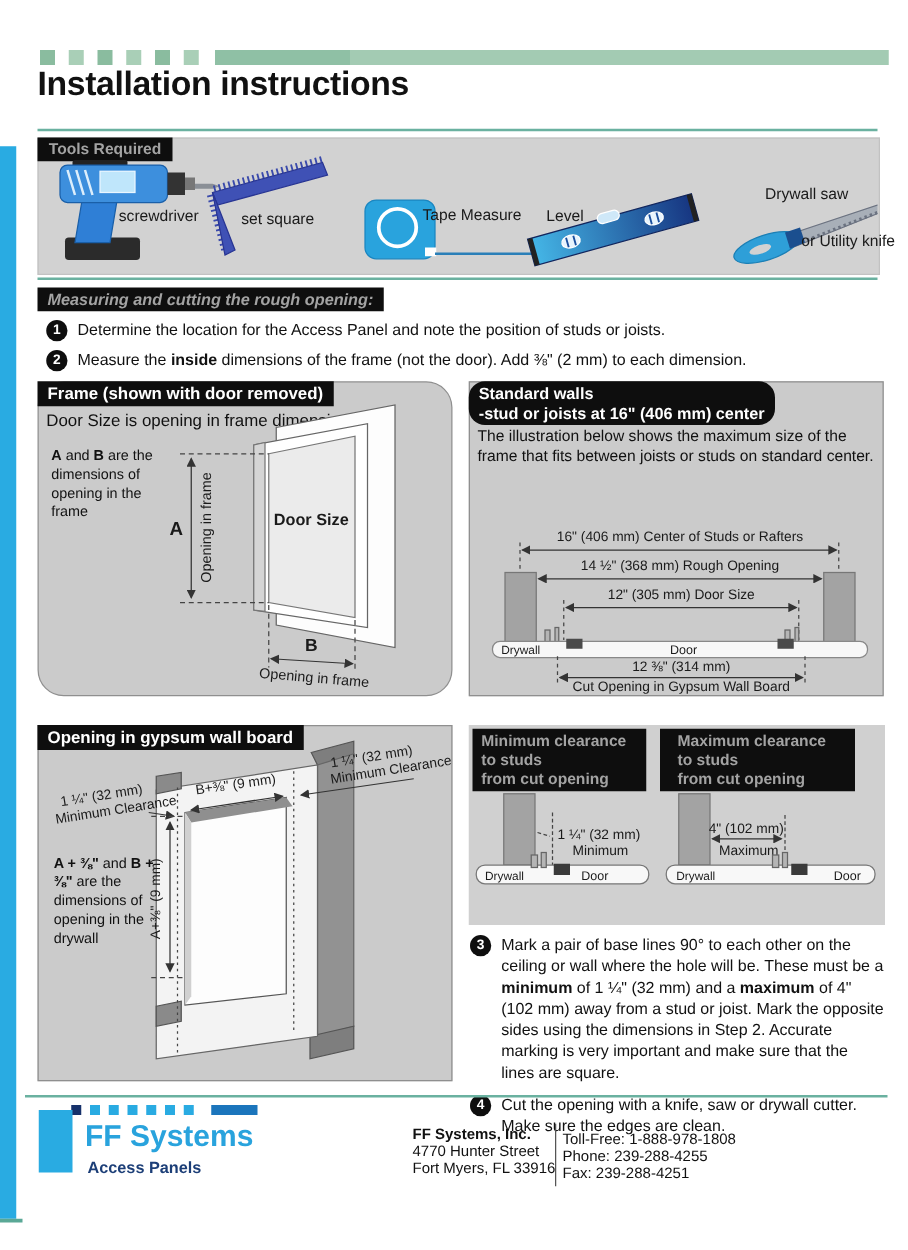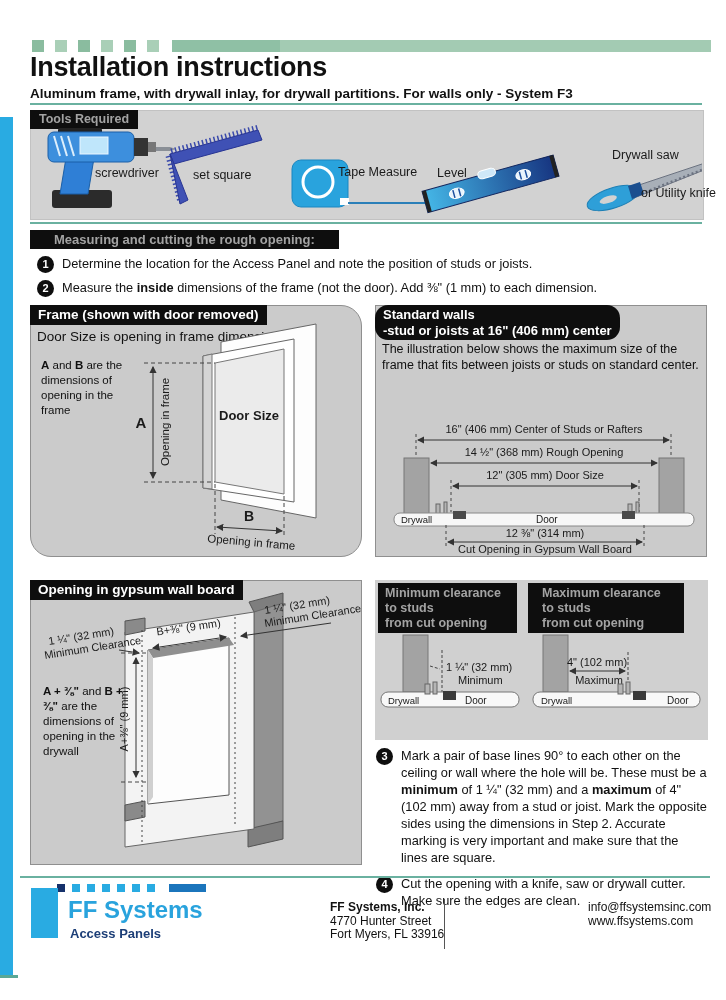--- a/index.html
+++ b/index.html
@@ -41,21 +41,20 @@
     <span class="sq" style="background:#8abc9f;"></span>
       <span class="sq" style="background:#a9cfb7;"></span>
     <span class="sq" style="background:#8abc9f;"></span>
       <span class="sq" style="background:#a9cfb7;"></span>
     <span class="sq" style="background:#8abc9f;"></span>
       <span class="sq" style="background:#a9cfb7;"></span>
   </div>
   <div class="abs" style="left:172px;top:40px;width:539px;height:12px;background:linear-gradient(90deg,#8fc0a5 0 108px,#a3cbb3 108px);"></div>
 
   <div class="abs" style="left:30px;top:52px;font-size:27px;font-weight:bold;letter-spacing:-0.3px;">Installation instructions</div>
-  <div class="abs" style="left:30px;top:86px;font-size:13.5px;font-weight:bold;">Aluminum frame, with drywall inlay, for drywall partitions. For walls only - System F3</div>
   <div class="abs teal-line" style="left:30px;top:103px;width:672px;"></div>
 
   <div class="abs" style="left:30px;top:110px;width:672px;height:108px;background:#d2d2d2;border:1px solid #c2c2c2;"></div>
   <div class="abs black-label" style="left:30px;top:110px;font-size:12.5px;padding:2px 9px;">Tools Required</div>
 
   <svg class="abs" style="left:30px;top:110px;" width="672" height="108" viewBox="0 0 672 108">
 
     <g>
       <rect x="22" y="80" width="60" height="18" rx="3" fill="#2b2b2b"></rect>
       <polygon points="36,48 64,48 58,84 30,84" fill="#2f7fd6" stroke="#1a5fa8"></polygon>
@@ -113,29 +112,29 @@
 
   <div class="tool-label" style="left:95px;top:166px;">screwdriver</div>
   <div class="tool-label" style="left:193px;top:168px;">set square</div>
   <div class="tool-label" style="left:338px;top:165px;">Tape Measure</div>
   <div class="tool-label" style="left:437px;top:166px;">Level</div>
   <div class="tool-label" style="left:612px;top:148px;">Drywall saw</div>
   <div class="tool-label" style="left:641px;top:186px;">or Utility knife</div>
 
   <div class="abs teal-line" style="left:30px;top:222px;width:672px;"></div>
 
-  <div class="abs black-label" style="left:30px;top:230px;font-size:13px;padding:2px 24px;">Measuring and cutting the rough opening:</div>
+  <div class="abs black-label" style="left:30px;top:230px;font-size:13px;padding:2px 8px;font-style:italic;">Measuring and cutting the rough opening:</div>
   <div class="abs" style="left:37px;top:255px;width:665px;">
     <div class="step-row" style="margin-bottom:6px;">
       <div class="step-num">1</div>
       <div class="step-text"><span>Determine the location for the Access Panel and note the position of studs or joists.</span></div>
     </div>
     <div class="step-row">
       <div class="step-num">2</div>
-      <div class="step-text"><span>Measure the </span><span class="b">inside</span><span> dimensions of the frame (not the door). Add ⅜" (1 mm) to each dimension.</span></div>
+      <div class="step-text"><span>Measure the </span><span class="b">inside</span><span> dimensions of the frame (not the door). Add ⅜" (2 mm) to each dimension.</span></div>
     </div>
   </div>
 
   <div class="panel" style="left:30px;top:305px;width:330px;height:250px;border-radius:21px;">
     <div class="panel-hd">Frame (shown with door removed)</div>
     <div class="abs" style="left:6px;top:23px;font-size:13.5px;">Door Size is opening in frame dimensions.</div>
     <div class="abs" style="left:10px;top:52px;width:84px;font-size:11.5px;line-height:1.3;"><span class="b">A</span><span> and </span><span class="b">B</span><span> are the dimensions of opening in the frame</span></div>
     <svg class="abs" style="left:0;top:0;" width="330" height="250" viewBox="0 0 330 250">
       <polygon points="190,36 285,18 285,212 190,194" fill="#fdfdfd" stroke="#666"></polygon>
       <polygon points="172,50 263,33 263,196 172,182" fill="#ffffff" stroke="#666"></polygon>
@@ -286,18 +285,19 @@
   <div class="abs" style="left:31px;top:888px;width:27px;height:50px;background:#29abe2;"></div>
   <div class="abs" style="left:68px;top:896px;font-size:24px;font-weight:bold;color:#29a3dd;">FF Systems</div>
   <div class="abs" style="left:70px;top:926px;font-size:13px;font-weight:bold;color:#1c3e77;">Access Panels</div>
 
   <div class="abs" style="left:330px;top:901px;font-size:12px;line-height:1.14;">
     <div style="font-weight:bold;">FF Systems, Inc.</div>
     <div>4770 Hunter Street</div>
     <div>Fort Myers, FL 33916</div>
   </div>
   <div class="abs" style="left:444px;top:899px;width:1px;height:50px;background:#555;"></div>
-  <div class="abs" style="left:588px;top:901px;font-size:12px;line-height:1.14;">
-    <div>info@ffsystemsinc.com</div>
-    <div>www.ffsystems.com</div>
+  <div class="abs" style="left:450px;top:905px;font-size:12px;line-height:1.14;">
+    <div>Toll-Free: 1-888-978-1808</div>
+    <div>Phone: 239-288-4255</div>
+    <div>Fax: 239-288-4251</div>
   </div>
 
 </div>
 
 </body></html>

